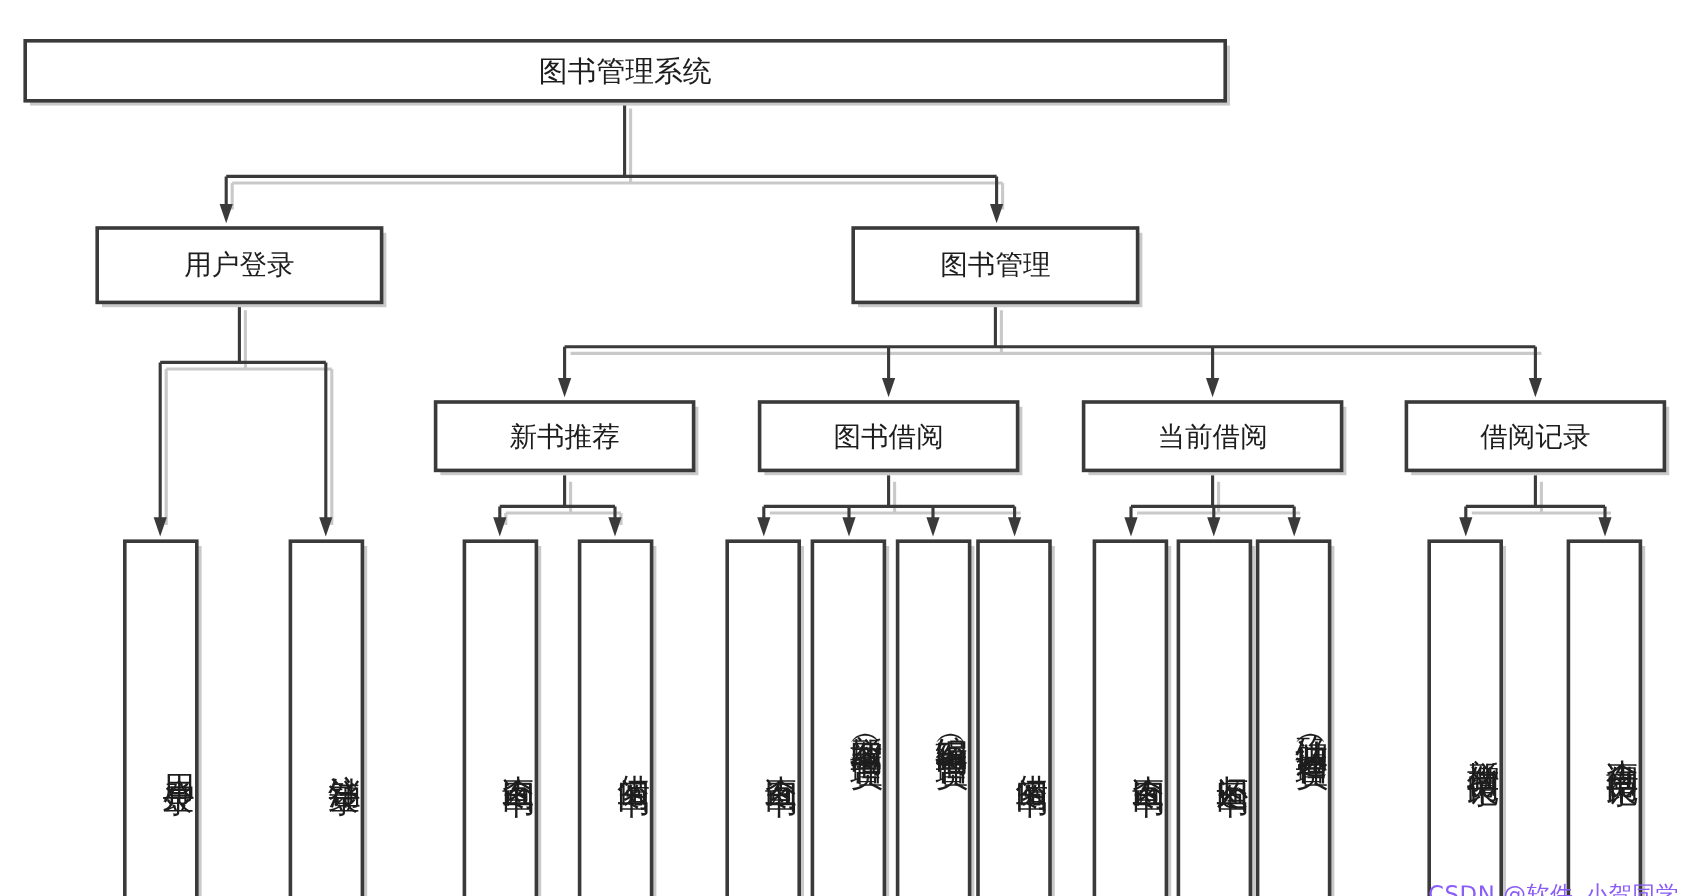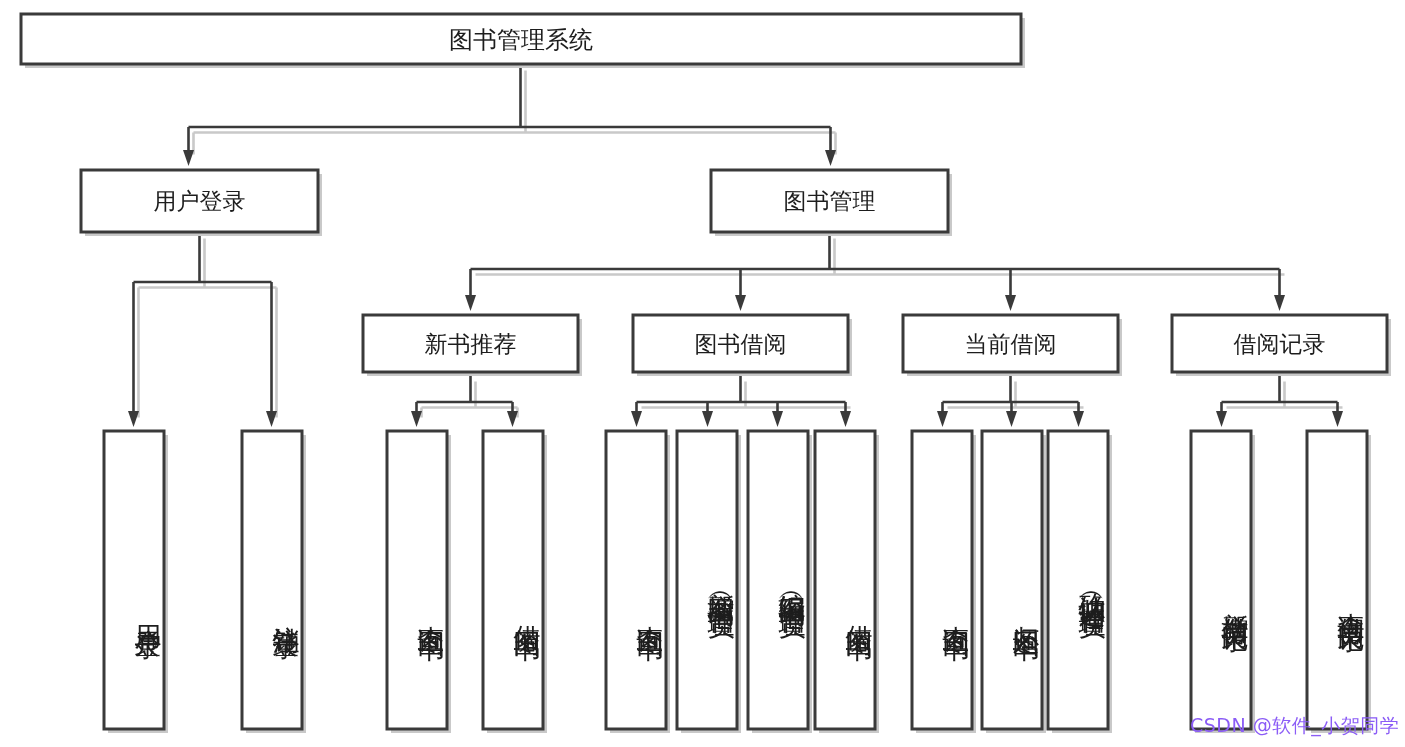--- a/index.html
+++ b/index.html
@@ -2,21 +2,21 @@
 <html lang="zh"><head>
 <meta charset="utf-8">
 <title>图书管理系统 功能结构图</title>
 <style>
   html,body{margin:0;padding:0;background:#ffffff;}
   body{
     width:1405px;height:747px;overflow:hidden;
     font-family:"DejaVu Sans","Liberation Sans",sans-serif;
     -webkit-font-smoothing:antialiased;
   }
-  #diagram-root{position:relative;width:1405px;height:540px;background:#fff;}
+  #diagram-root{position:relative;width:1405px;height:540px;background:#fff;margin-top:20px;}
   svg.canvas{position:absolute;left:0;top:0;width:1405px;height:747px;}
 
   .node-box{
     fill:#ffffff;
     stroke:#3a3a3a;
     stroke-width:3;
   }
   .node-shadow{ fill:#c9c9c9; }
 
   .connector{

